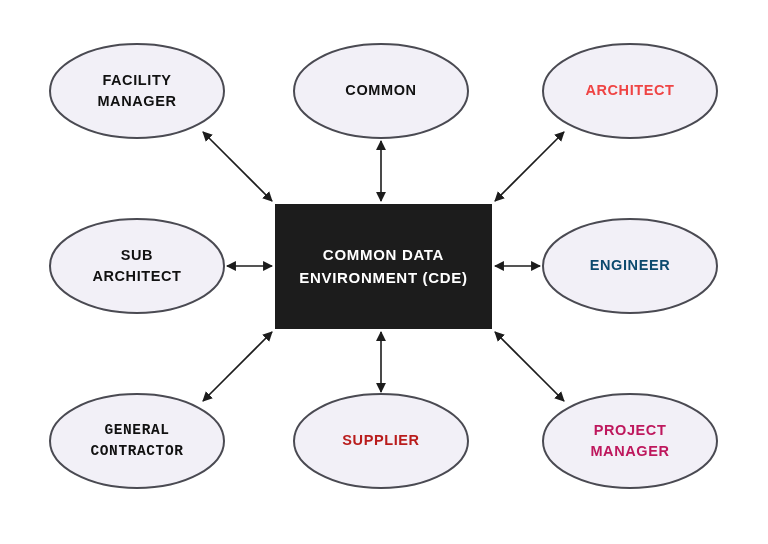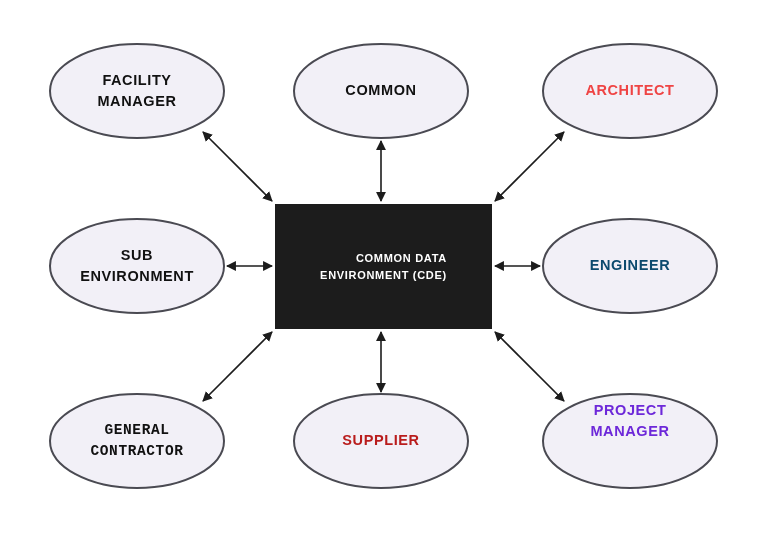--- a/index.html
+++ b/index.html
@@ -39,25 +39,25 @@
     font-weight: 700;
     letter-spacing: 0.6px;
     line-height: 1.45;
     white-space: pre-line;
   }
   .center-label {
     position: absolute;
     display: flex;
     align-items: center;
     justify-content: center;
-    text-align: right;
+    text-align: center;
     pointer-events: none;
     color: #ffffff;
     font-family: "Liberation Sans", sans-serif;
-    font-size: 11px;
+    font-size: 15px;
     font-weight: 700;
     letter-spacing: 0.7px;
     line-height: 1.5;
     white-space: pre-line;
   }
 </style>
 </head>
 <body>
 
 <div id="diagram-root">
@@ -98,22 +98,22 @@
   </svg>
 
   <div id="labels-layer">
       <div class="center-label" style="left: 275px; top: 204px; width: 217px; height: 125px; color: rgb(255, 255, 255);">COMMON DATA
 ENVIRONMENT (CDE)</div>
       <div class="node-label" style="left: 50px; top: 44px; width: 174px; height: 94px; color: rgb(17, 17, 17);">FACILITY
 MANAGER</div>
       <div class="node-label" style="left: 294px; top: 44px; width: 174px; height: 94px; color: rgb(17, 17, 17);">COMMON</div>
       <div class="node-label" style="left: 543px; top: 44px; width: 174px; height: 94px; color: #ef4444;">ARCHITECT</div>
       <div class="node-label" style="left: 50px; top: 219px; width: 174px; height: 94px; color: rgb(17, 17, 17);">SUB
-ENVIRONMENT</div>
+ARCHITECT</div>
       <div class="node-label" style="left: 543px; top: 219px; width: 174px; height: 94px; color: #0c4a6e;">ENGINEER</div>
       <div class="node-label" style="left: 50px; top: 394px; width: 174px; height: 94px; color: rgb(17, 17, 17); font-family: Liberation Mono, monospace;">GENERAL
 CONTRACTOR</div>
       <div class="node-label" style="left: 294px; top: 394px; width: 174px; height: 94px; color: #b91c1c;">SUPPLIER</div>
-      <div class="node-label" style="left: 543px; top: 374px; width: 174px; height: 94px; color: #6d28d9;">PROJECT
+      <div class="node-label" style="left: 543px; top: 394px; width: 174px; height: 94px; color: #be185d;">PROJECT
 MANAGER</div>
     </div>
 
 </div>
 
 </body></html>

